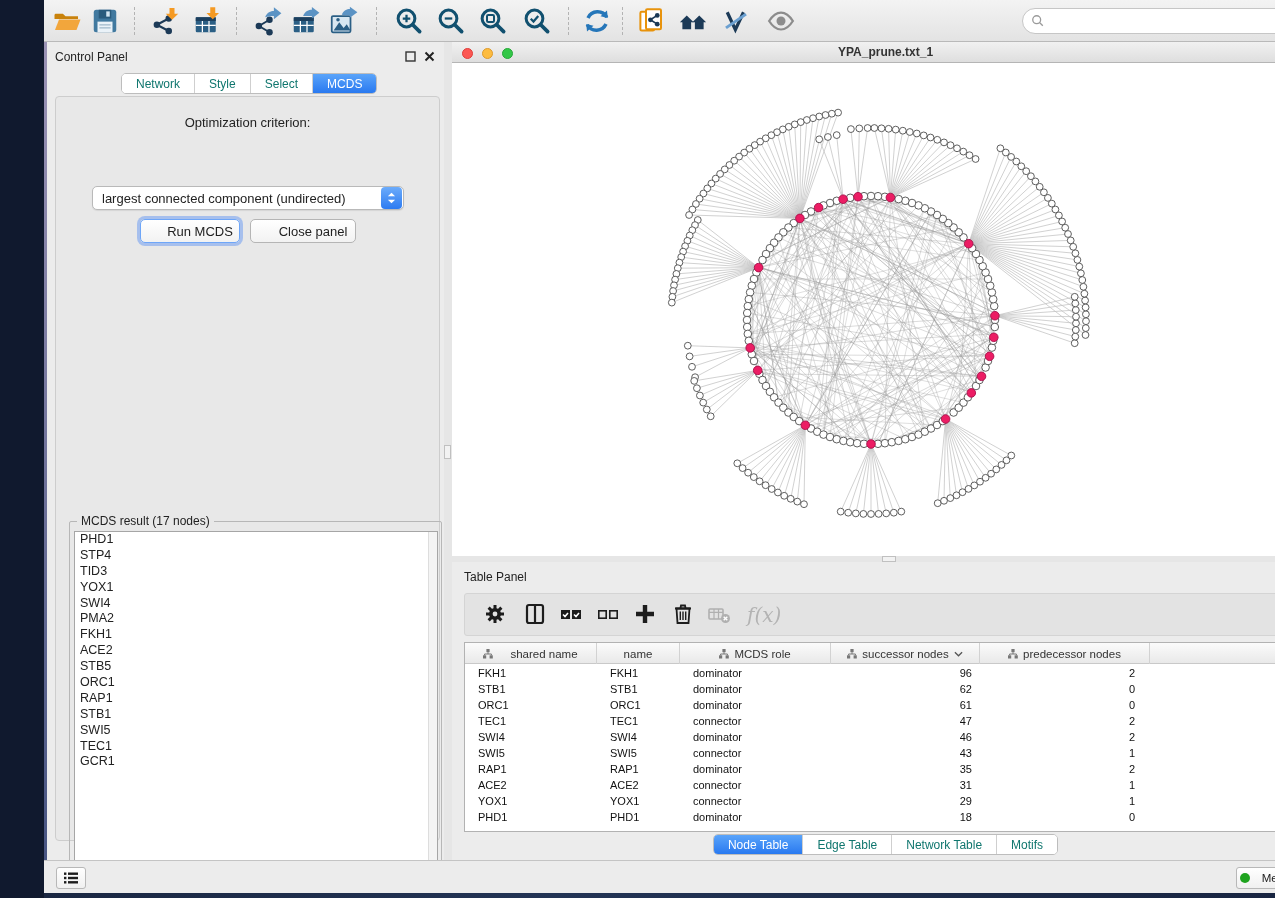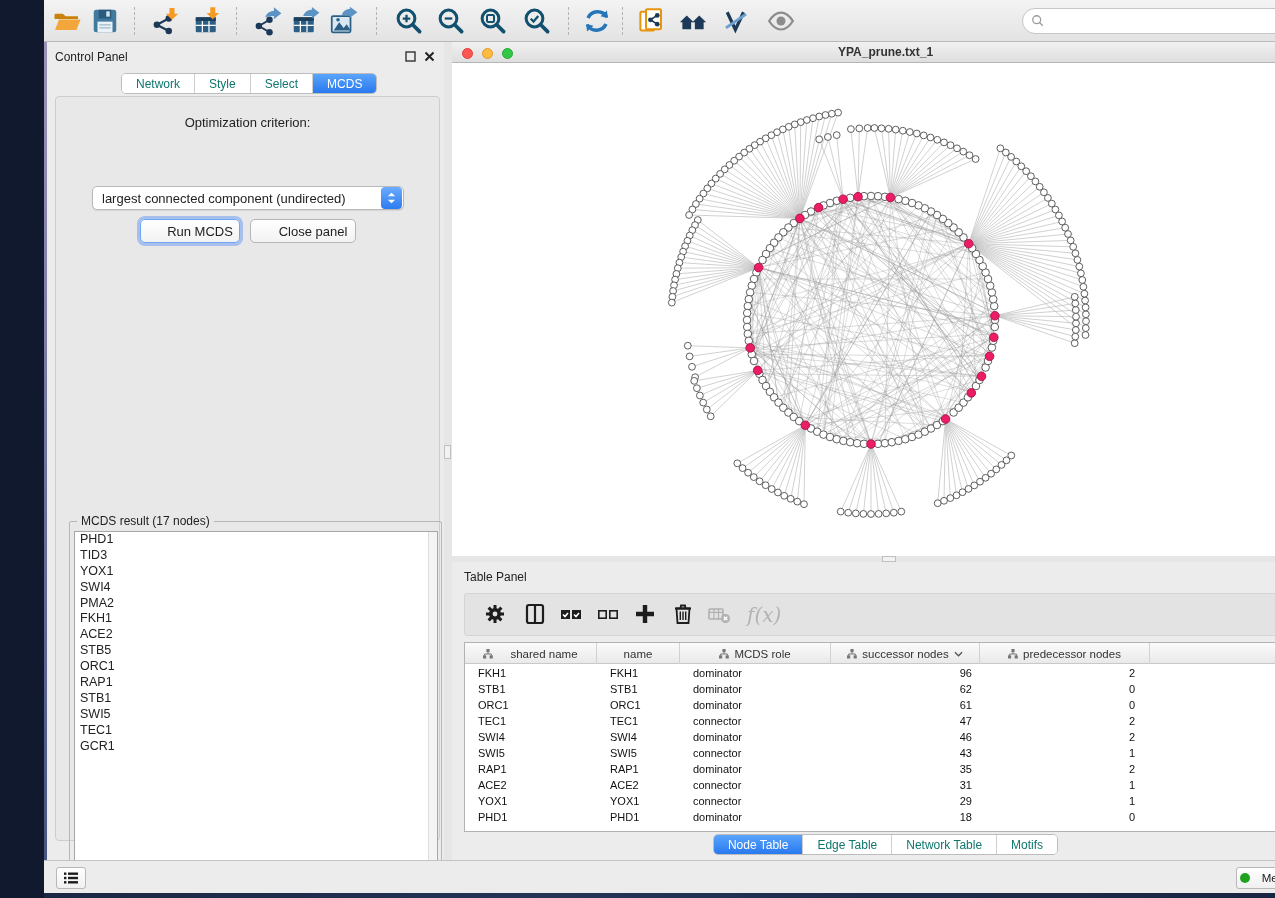--- a/index.html
+++ b/index.html
@@ -282,20 +282,21 @@
             </svg>
         </span>
       </div>
       <div class="btn focused" style="left:84px;top:122px;width:100px">Run MCDS</div>
       <div class="btn" style="left:194px;top:122px;width:106px">Close panel</div>
       <div class="fieldset">
         <div class="legend">MCDS result (17 nodes)</div>
         <div class="cp-list" id="mcds-list">
           <div class="sbtrack"></div>
         <div class="cp-item">PHD1</div>
+            <div class="cp-item">STP4</div>
             <div class="cp-item">TID3</div>
             <div class="cp-item">YOX1</div>
             <div class="cp-item">SWI4</div>
             <div class="cp-item">PMA2</div>
             <div class="cp-item">FKH1</div>
             <div class="cp-item">ACE2</div>
             <div class="cp-item">STB5</div>
             <div class="cp-item">ORC1</div>
             <div class="cp-item">RAP1</div>
             <div class="cp-item">STB1</div>

